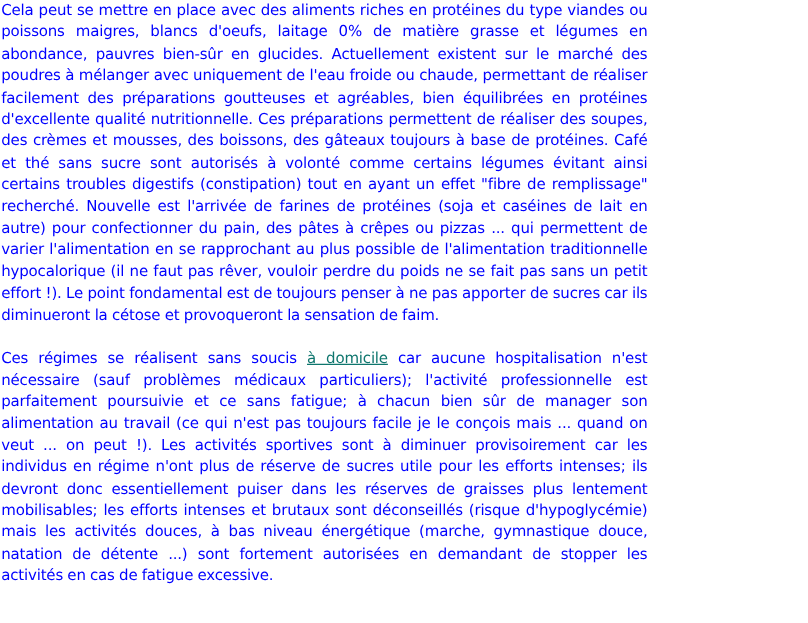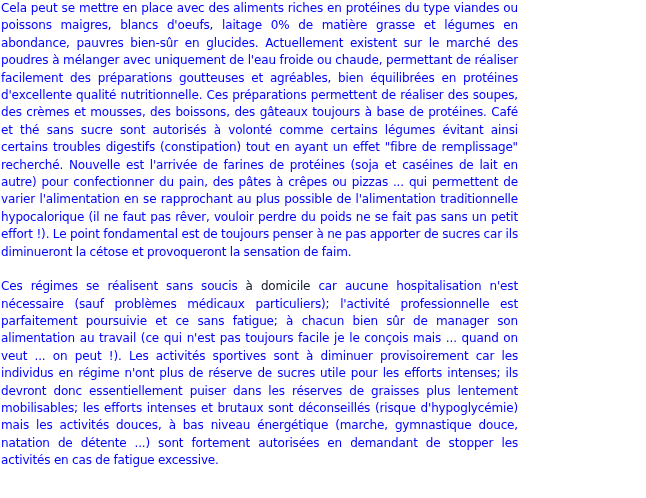--- a/index.html
+++ b/index.html
@@ -22,21 +22,22 @@
       line-height: 17.4px;
       color: #0000ff;
       text-align: justify;
       letter-spacing: -0.15px;
       word-spacing: -0.2px;
     }
     .para + .para {
       margin-top: 17px;
     }
     .link {
-      color: #0f172a;
+      text-decoration: underline;
+      color: #0f766e;
       cursor: pointer;
     }
   </style>
 </head>
 <body>
 
 <div class="page">
   <p class="para">Cela peut se mettre en place avec des aliments riches en protéines du type viandes ou poissons maigres, blancs d'oeufs, laitage 0% de matière grasse et légumes en abondance, pauvres bien-sûr en glucides. Actuellement existent sur le marché des poudres à mélanger avec uniquement de l'eau froide ou chaude, permettant de réaliser facilement des préparations goutteuses et agréables, bien équilibrées en protéines d'excellente qualité nutritionnelle. Ces préparations permettent de réaliser des soupes, des crèmes et mousses, des boissons, des gâteaux toujours à base de protéines. Café et thé sans sucre sont autorisés à volonté comme certains légumes évitant ainsi certains troubles digestifs (constipation) tout en ayant un effet "fibre de remplissage" recherché. Nouvelle est l'arrivée de farines de protéines (soja et caséines de lait en autre) pour confectionner du pain, des pâtes à crêpes ou pizzas ... qui permettent de varier l'alimentation en se rapprochant au plus possible de l'alimentation traditionnelle hypocalorique (il ne faut pas rêver, vouloir perdre du poids ne se fait pas sans un petit effort !). Le point fondamental est de toujours penser à ne pas apporter de sucres car ils diminueront la cétose et provoqueront la sensation de faim.</p>
   <p class="para"><span>Ces régimes se réalisent sans soucis </span><a class="link">à domicile</a><span> car aucune hospitalisation n'est nécessaire (sauf problèmes médicaux particuliers); l'activité professionnelle est parfaitement poursuivie et ce sans fatigue; à chacun bien sûr de manager son alimentation au travail (ce qui n'est pas toujours facile je le conçois mais ... quand on veut ... on peut !). Les activités sportives sont à diminuer provisoirement car les individus en régime n'ont plus de réserve de sucres utile pour les efforts intenses; ils devront donc essentiellement puiser dans les réserves de graisses plus lentement mobilisables; les efforts intenses et brutaux sont déconseillés (risque d'hypoglycémie) mais les activités douces, à bas niveau énergétique (marche, gymnastique douce, natation de détente ...) sont fortement autorisées en demandant de stopper les activités en cas de fatigue excessive.</span></p>
 </div>

